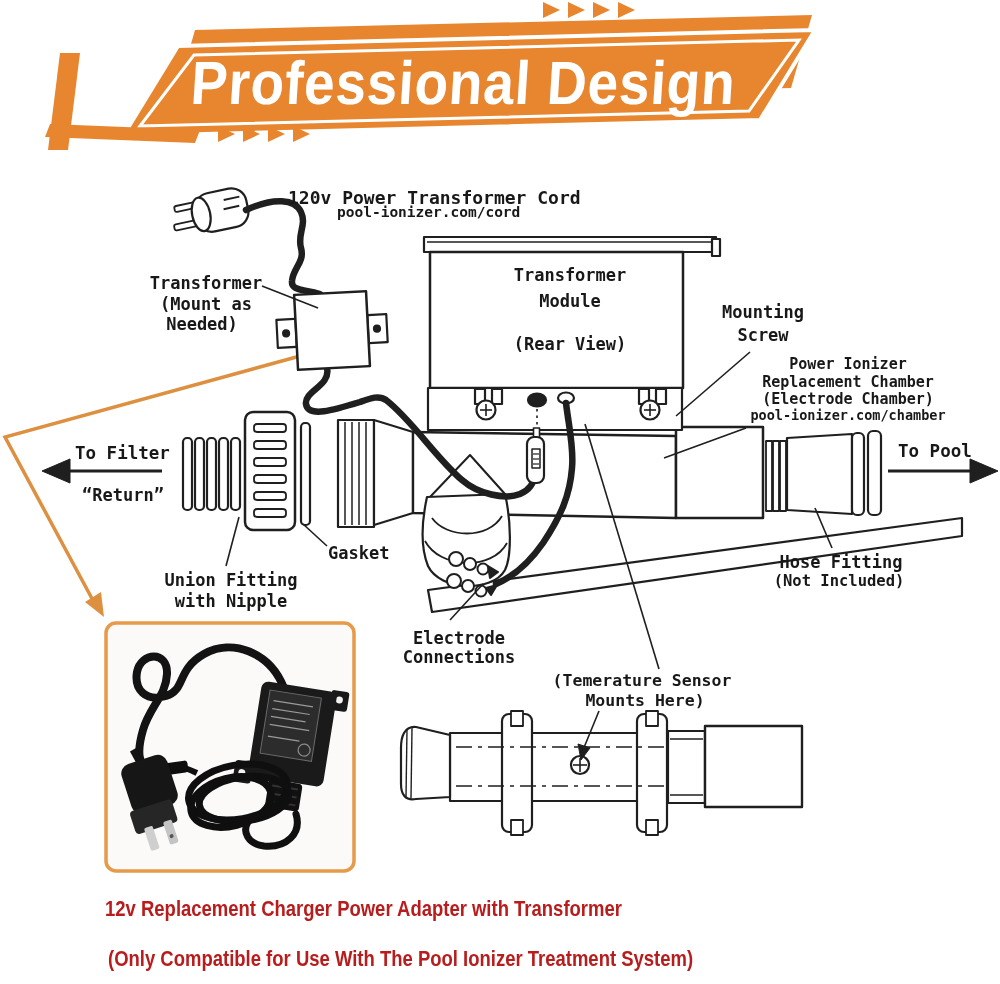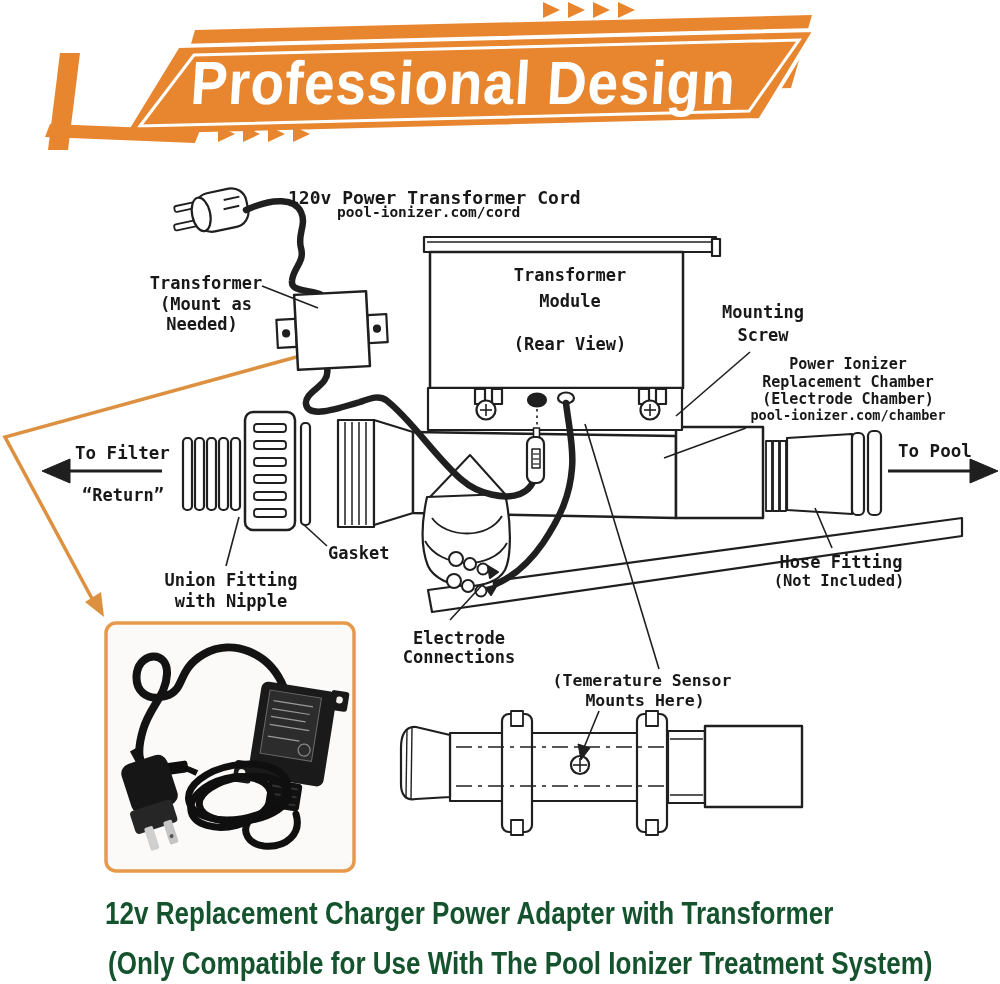--- a/index.html
+++ b/index.html
@@ -2,21 +2,21 @@
 <html><head>
 <meta charset="utf-8">
 <style>
   html,body{margin:0;padding:0;background:#ffffff;}
   .stage{position:relative;width:1000px;height:984px;background:#fff;overflow:hidden;
          font-family:"Liberation Sans",sans-serif;}
   svg{position:absolute;left:0;top:0;}
   
   .lbl{font-family:"DejaVu Sans Mono","Liberation Mono",monospace;font-weight:bold;fill:#181818;}
   .banner-title{font-family:"Liberation Sans",sans-serif;font-weight:bold;fill:#ffffff;letter-spacing:1px;}
-  .caption{position:absolute;color:#14532d;font-weight:bold;font-size:31px;white-space:nowrap;text-decoration:underline;}
+  .caption{position:absolute;color:#b91c1c;font-weight:bold;font-size:22px;white-space:nowrap;text-decoration:underline;}
   .caption>span{display:inline-block;transform:scaleX(.84);transform-origin:0 50%;}
 </style>
 </head>
 <body>
 
 <div class="stage">
 <svg width="1000" height="984" viewBox="0 0 1000 984">
 
   <g>
 

